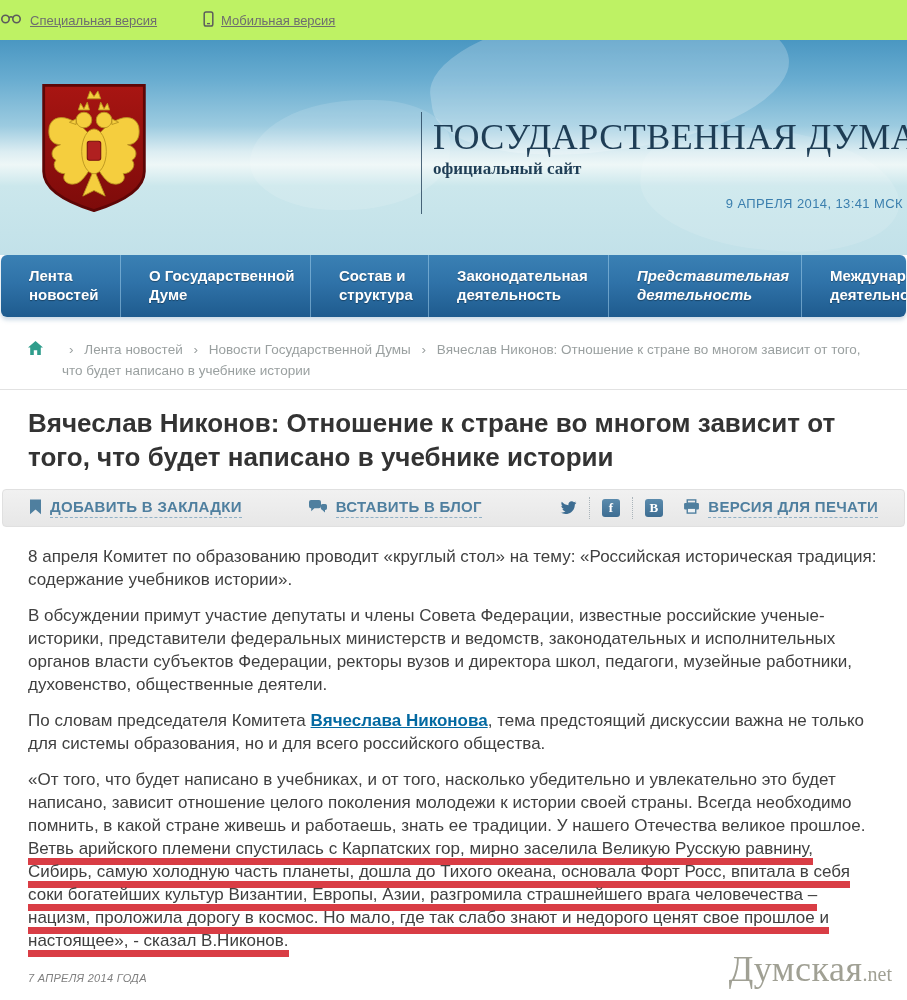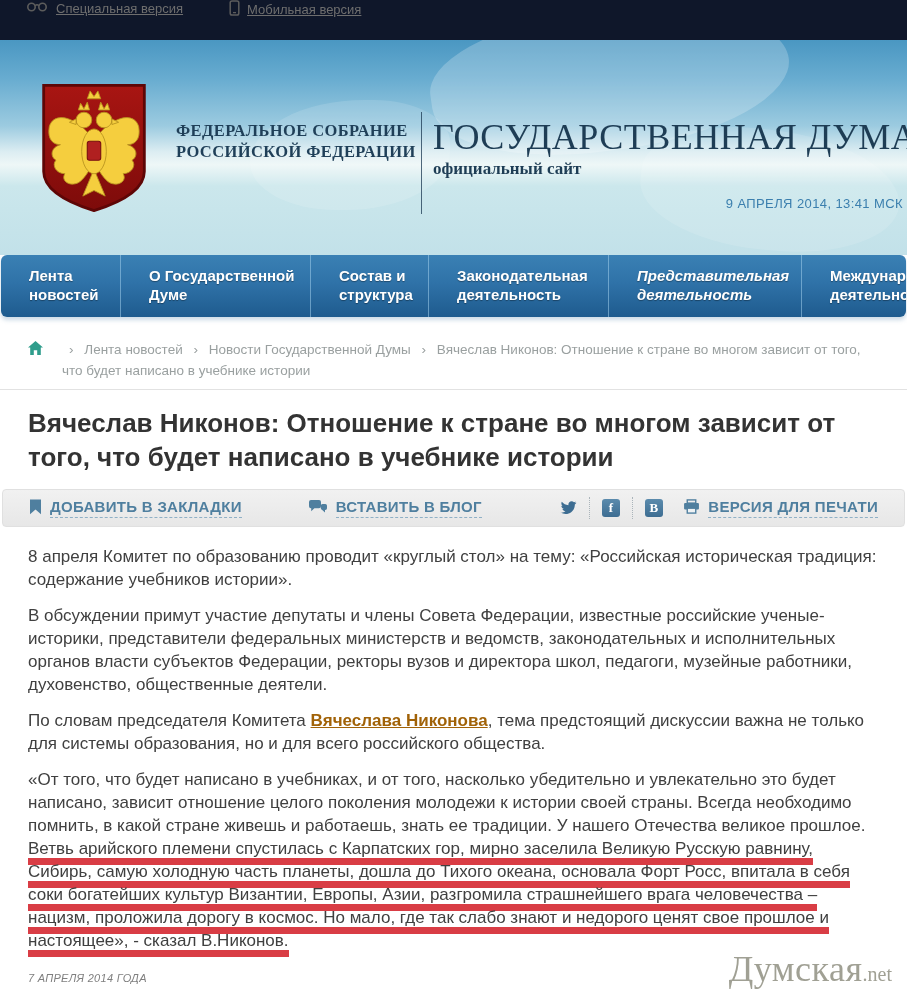--- a/index.html
+++ b/index.html
@@ -1,21 +1,21 @@
 <!DOCTYPE html>
 <html lang="ru"><head>
 <meta charset="utf-8">
 <style>
   * { margin:0; padding:0; box-sizing:border-box; }
   html,body { background:#ffffff; }
   body { font-family:"Liberation Sans", sans-serif; }
   .page { position:relative; width:907px; height:1000px; background:#ffffff; overflow:hidden; }
 
   
-  .topbar { height:40px; background:#0f172a; display:flex; align-items:flex-start; padding-left:26px; }
+  .topbar { height:40px; background:#bef264; display:flex; align-items:center; }
   .topbar-link { display:flex; align-items:center; gap:7px; color:#6e6e6e; font-size:13px; cursor:pointer; }
   .topbar-link + .topbar-link { margin-left:46px; }
   .topbar-link .lbl { text-decoration:underline; }
 
   
   .header { position:relative; height:215px; overflow:hidden;
     background:linear-gradient(180deg,#4a97c2 0%, #68acd0 18%, #9ccbe0 40%, #dcedf2 52%, #eef7f7 58%, #cbe7ec 68%, #c2e1e9 100%);
   }
   .map-blob { position:absolute; background:rgba(255,255,255,0.22); border-radius:45% 55% 50% 50%; }
   .blob1 { width:360px; height:140px; left:430px; top:-30px; transform:rotate(-8deg); }
@@ -59,21 +59,21 @@
   .social-btn { cursor:pointer; display:flex; align-items:center; justify-content:center; }
   .dot-sep { width:1px; height:22px; border-left:1px dotted #aab4ba; margin:0 12px; }
   .tile { width:18px; height:18px; border-radius:3px; background:linear-gradient(180deg,#5b8bad,#3d6d92);
     color:#ffffff; font-family:"Liberation Serif", serif; font-weight:bold; font-size:13px;
     display:flex; align-items:center; justify-content:center; }
   .act-print { margin-left:auto; }
 
   
   .article { padding:18px 26px 0 28px; font-size:17px; line-height:23px; color:#404040; }
   .article p { margin-bottom:13px; }
-  .inline-link { color:#a16207; font-weight:bold; text-decoration:underline; cursor:pointer; }
+  .inline-link { color:#0369a1; font-weight:bold; text-decoration:underline; cursor:pointer; }
   .marked { border-bottom:7px solid rgba(214,44,53,.92); }
 
   
   .foot { position:absolute; left:28px; right:15px; bottom:10px; display:flex; align-items:flex-end; }
   .foot-date { font-size:11px; font-style:italic; color:#7f7f7f; letter-spacing:.3px; padding-bottom:6px; }
   .watermark { margin-left:auto; color:#a0a094; font-family:"Liberation Serif", serif; white-space:nowrap; }
   .watermark .wm-main { font-size:36px; letter-spacing:.5px; }
   .watermark .wm-suffix { font-size:20px; }
 </style>
 </head>
@@ -127,24 +127,20 @@
           <path d="M34,33 L28,36 L34,38 Z"></path>
           <path d="M66,33 L72,36 L66,38 Z"></path>
           <path d="M36,25 L38,19 L41,24 L44,18 L46,25 Z"></path>
           <path d="M54,25 L56,18 L59,24 L62,19 L64,25 Z"></path>
           <path d="M44,15 L46.5,8 L50,13 L53.5,8 L56,15 Z"></path>
         </g>
         <rect x="44" y="53" width="12" height="17" rx="2" fill="#b02020" stroke="#7a1010"></rect>
       </svg>
     </div>
 
-    <div class="org-name">
-      <div>ФЕДЕРАЛЬНОЕ СОБРАНИЕ</div>
-      <div>РОССИЙСКОЙ ФЕДЕРАЦИИ</div>
-    </div>
 
     <div class="header-vline"></div>
 
     <div class="site-title-block">
       <div class="site-title">ГОСУДАРСТВЕННАЯ ДУМА</div>
       <div class="site-subtitle">официальный сайт</div>
     </div>
 
     <div class="header-datetime">9 АПРЕЛЯ 2014, 13:41 МСК</div>
   </div>

